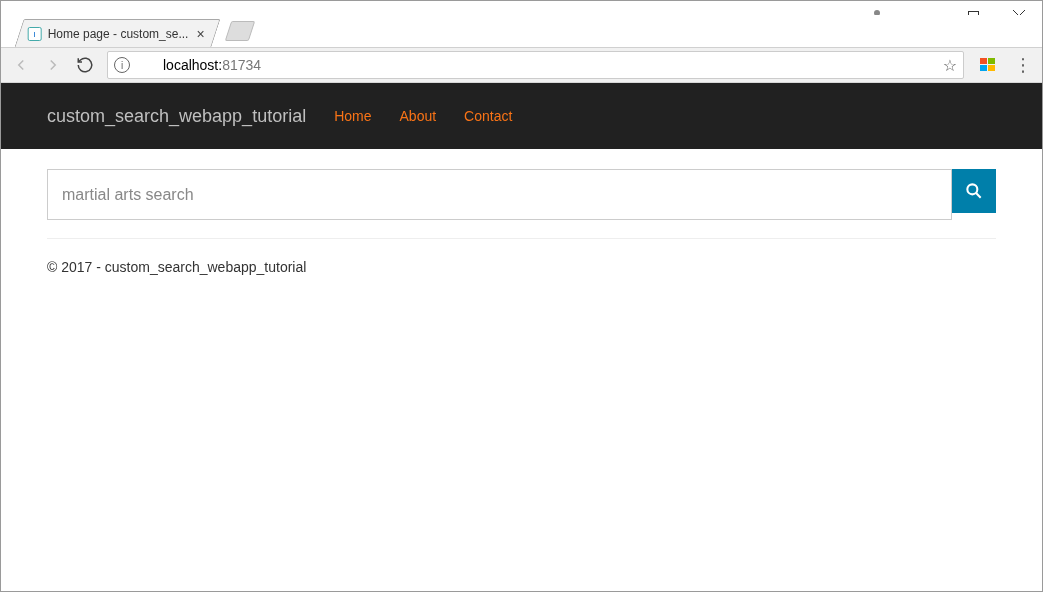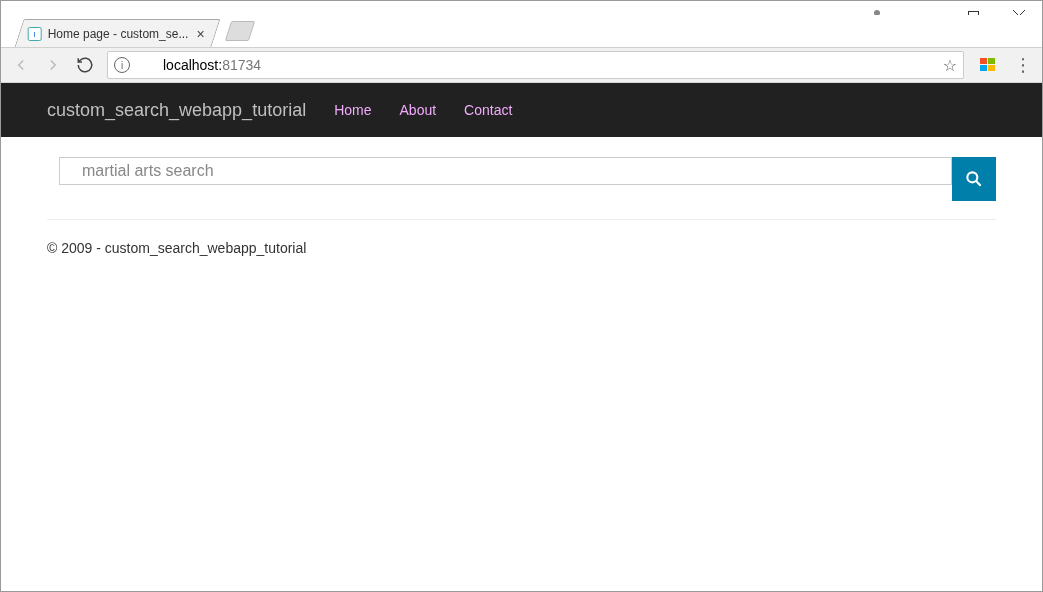--- a/index.html
+++ b/index.html
@@ -181,54 +181,53 @@
     }
     
     .viewport {
       flex: 1;
       background: #fff;
       overflow: auto;
     }
     
     .navbar {
       background: #212121;
-      height: 54px;
+      height: 66px;
       display: flex;
       align-items: center;
       padding: 0 46px;
     }
     .navbar-brand {
       color: #bfbfbf;
       font-size: 18px;
       margin-right: 28px;
     }
     .navbar-link {
-      color: #f0abfc;
+      color: #f97316;
       font-size: 14px;
       margin-right: 28px;
       cursor: pointer;
     }
     
     .content-wrap {
       padding: 20px 46px 0 46px;
     }
     .search-row {
       display: flex;
       width: 100%;
       margin-bottom: 18px;
     }
     .search-input {
       flex: 1;
-      height: 28px;
+      height: 51px;
       border: 1px solid #ccc;
-      padding: 0 22px;
+      padding: 0 14px;
       font-size: 16px;
       color: #333;
       outline: none;
-      margin-left: 12px;
     }
     .search-input::placeholder { color: #888; }
     .search-btn {
       width: 44px;
       height: 44px;
       background: #007faa;
       border: none;
       display: flex;
       align-items: center;
       justify-content: center;
@@ -334,17 +333,17 @@
       <div class="search-row">
         <input class="search-input" type="text" placeholder="martial arts search" style="">
         <button class="search-btn">
           <svg width="20" height="20" viewBox="0 0 24 24" fill="none" stroke="#fff" stroke-width="2.5">
             <circle cx="10" cy="10" r="6"></circle>
             <line x1="20" y1="20" x2="14.5" y2="14.5"></line>
           </svg>
         </button>
       </div>
       <hr class="hr">
-      <div class="footer">© 2009 - custom_search_webapp_tutorial</div>
+      <div class="footer">© 2017 - custom_search_webapp_tutorial</div>
     </div>
   </div>
 
 </div>
 
 </body></html>

